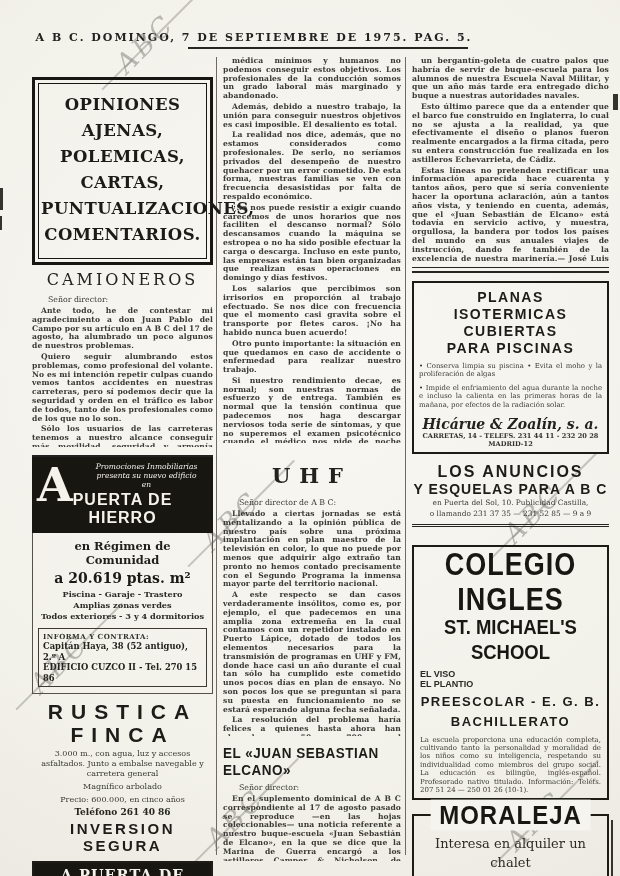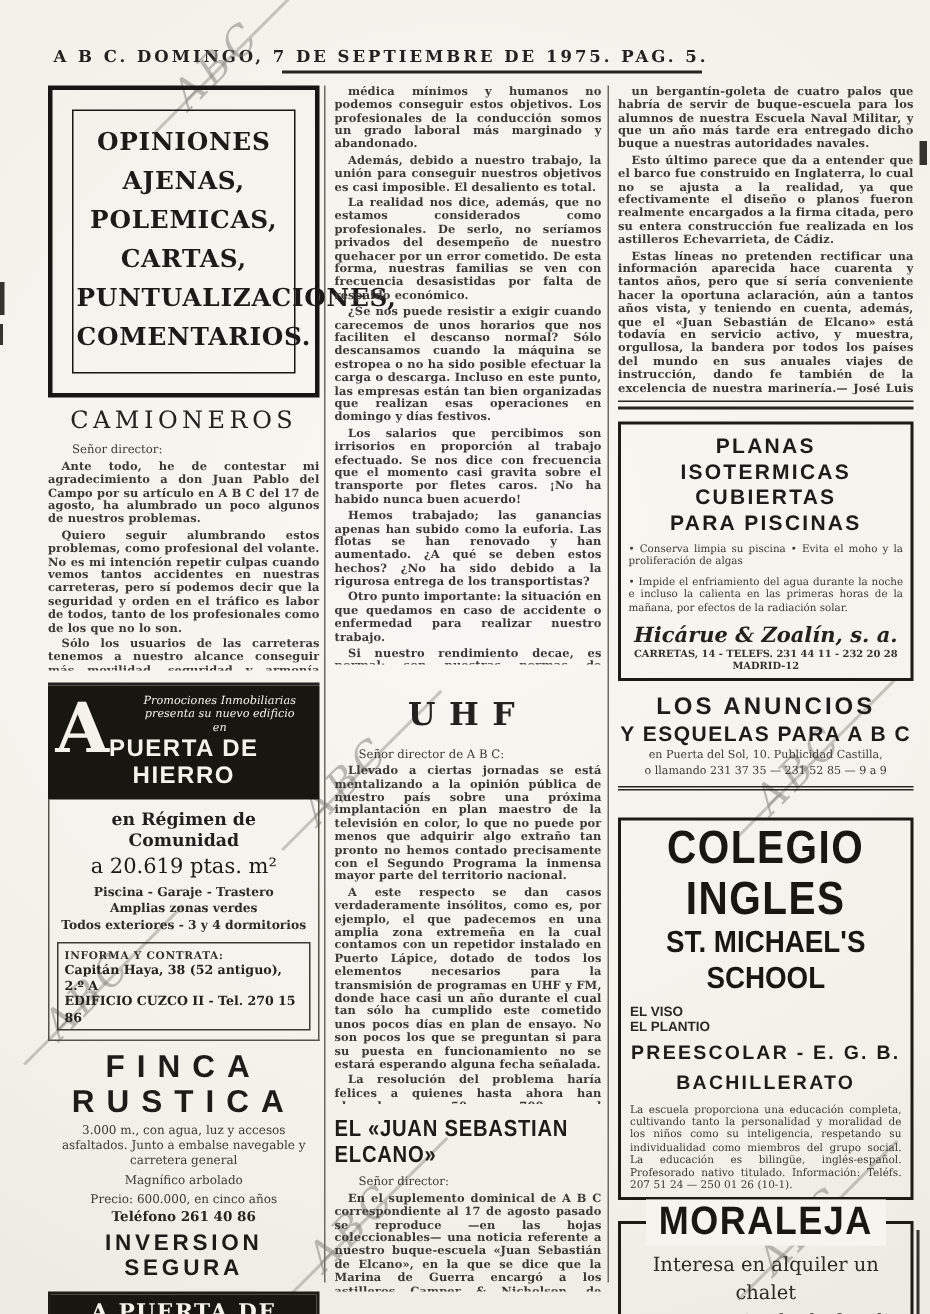--- a/index.html
+++ b/index.html
@@ -30,36 +30,36 @@
   .mk2{left:0; top:216px; width:2px; height:14px;}
   .mk3{right:2px; top:94px; width:5px; height:16px;}
   .mk4{right:7px; top:820px; width:2px; height:56px;}
   
   .col{position:absolute; top:57px;}
   .body-txt p{margin:0 0 2px 0; font-size:7.6px; line-height:8.8px; text-align:justify;
       text-indent:9px; color:#3a3935; letter-spacing:.1px;font-weight:bold;}
   .sal{font-size:7.8px; margin:0 0 3px 16px; color:#3a3935;}
   
   .left-col{left:32px; width:181px;}
-  .op-box{border:3px solid #171612; padding:13px; margin-bottom:4px;}
+  .op-box{border:3px solid #171612; padding:3px; margin-bottom:4px;margin-top:20px;}
   .op-box-in{border:1px solid #171612; padding:8px 2px 10px 2px; text-align:center;}
   .op-line{font-size:16.5px; font-weight:bold; line-height:26px; color:#1c1b17; letter-spacing:.5px;}
   .cam-title{text-align:center; font-size:16px; letter-spacing:3px; color:#23221e; margin:5px 0 6px 0;}
   .cam-text{height:152px; overflow:hidden;}
   
   .ad-puerta{border-top:2px solid #222; margin-top:8px;}
   .ap-banner{position:relative; background:#171611; color:#f4f2ea; padding:5px 4px 6px 4px; min-height:56px;}
   .ap-letter{position:absolute; left:5px; top:3px; font-size:46px; font-weight:bold; line-height:50px;}
   .ap-intro{margin-left:48px; text-align:center; font-style:italic; font-size:7.5px; line-height:9px;}
   .ap-name{text-align:center; font-family:"Liberation Sans",sans-serif; font-weight:bold;
       font-size:16px; letter-spacing:1px; margin-top:2px;}
   .ap-body{border-left:1px solid #55524a; border-right:1px solid #55524a; border-bottom:1px solid #55524a;
       padding:6px 3px 4px 3px; text-align:center;}
   .ap-line1{font-size:11.5px; font-weight:bold; color:#201f1b;}
-  .ap-price{font-size:14px; font-weight:normal; margin:3px 0; color:#1b1a16;}
+  .ap-price{font-size:14px; font-weight:bold; margin:3px 0; color:#1b1a16;}
   .ap-feat{font-size:8.2px; font-weight:bold; line-height:11px; color:#2c2b26;}
   .ap-contact{border:1px solid #3c3a33; margin:6px 2px 2px 2px; padding:3px 4px; text-align:left;}
   .ap-contact-label{font-size:7px; font-weight:bold; letter-spacing:.5px; color:#33322c;}
   .ap-contact-l{font-size:8.4px; font-weight:bold; line-height:10.5px; color:#23221d;}
   
   .ad-finca{text-align:center; margin-top:6px;}
   .finca-t{font-family:"Liberation Sans",sans-serif; font-weight:bold; font-size:21px;
       letter-spacing:8px; line-height:23px; color:#1d1c18;}
   .finca-body{font-size:8px; line-height:10px; color:#3a3935; margin-top:3px;}
   .finca-phone{font-size:9px; font-weight:bold; margin-top:2px; color:#26251f;}
@@ -168,22 +168,22 @@
         <div class="ap-feat">Todos exteriores - 3 y 4 dormitorios</div>
         <div class="ap-contact">
           <div class="ap-contact-label">INFORMA Y CONTRATA:</div>
           <div class="ap-contact-l">Capitán Haya, 38 (52 antiguo), 2.º A</div>
           <div class="ap-contact-l">EDIFICIO CUZCO II - Tel. 270 15 86</div>
         </div>
       </div>
     </div>
 
     <div class="ad-finca">
+      <div class="finca-t">RUSTICA</div>
       <div class="finca-t">FINCA</div>
-      <div class="finca-t">RUSTICA</div>
       <div class="finca-body">3.000 m., con agua, luz y accesos asfaltados. Junto a embalse navegable y carretera general</div>
       <div class="finca-body">Magnífico arbolado</div>
       <div class="finca-body">Precio: 600.000, en cinco años</div>
       <div class="finca-phone">Teléfono 261 40 86</div>
       <div class="finca-footer">INVERSION SEGURA</div>
     </div>
 
     <div class="ad-alq">
       <div class="alq-banner">A PUERTA DE HIERRO</div>
 
@@ -191,21 +191,20 @@
   </div>
 
   <div class="col mid-col">
 
     <div class="mid-text1 body-txt">
       <p>médica mínimos y humanos no podemos conseguir estos objetivos. Los profesionales de la conducción somos un grado laboral más marginado y abandonado.</p>
       <p>Además, debido a nuestro trabajo, la unión para conseguir nuestros objetivos es casi imposible. El desaliento es total.</p>
       <p>La realidad nos dice, además, que no estamos considerados como profesionales. De serlo, no seríamos privados del desempeño de nuestro quehacer por un error cometido. De esta forma, nuestras familias se ven con frecuencia desasistidas por falta de respaldo económico.</p>
       <p>¿Se nos puede resistir a exigir cuando carecemos de unos horarios que nos faciliten el descanso normal? Sólo descansamos cuando la máquina se estropea o no ha sido posible efectuar la carga o descarga. Incluso en este punto, las empresas están tan bien organizadas que realizan esas operaciones en domingo y días festivos.</p>
       <p>Los salarios que percibimos son irrisorios en proporción al trabajo efectuado. Se nos dice con frecuencia que el momento casi gravita sobre el transporte por fletes caros. ¡No ha habido nunca buen acuerdo!</p>
-      <p>Hemos trabajado; las ganancias apenas han subido como la euforia. Las flotas se han renovado y han aumentado. ¿A qué se deben estos hechos? ¿No ha sido debido a la rigurosa entrega de los transportistas?</p>
       <p>Otro punto importante: la situación en que quedamos en caso de accidente o enfermedad para realizar nuestro trabajo.</p>
       <p>Si nuestro rendimiento decae, es normal; son nuestras normas de esfuerzo y de entrega. También es normal que la tensión continua que padecemos nos haga descargar nerviosos toda serie de síntomas, y que no superemos el examen psicotécnico cuando el médico nos pide de noche haber realizado muchos viajes.</p>
 
     </div>
 
     <div class="uhf-title">UHF</div>
     <div class="uhf-text body-txt">
       <div class="sal">Señor director de A B C:</div>
       <p>Llevado a ciertas jornadas se está mentalizando a la opinión pública de nuestro país sobre una próxima implantación en plan maestro de la televisión en color, lo que no puede por menos que adquirir algo extraño tan pronto no hemos contado precisamente con el Segundo Programa la inmensa mayor parte del territorio nacional.</p>
       <p>A este respecto se dan casos verdaderamente insólitos, como es, por ejemplo, el que padecemos en una amplia zona extremeña en la cual contamos con un repetidor instalado en Puerto Lápice, dotado de todos los elementos necesarios para la transmisión de programas en UHF y FM, donde hace casi un año durante el cual tan sólo ha cumplido este cometido unos pocos días en plan de ensayo. No son pocos los que se preguntan si para su puesta en funcionamiento no se estará esperando alguna fecha señalada.</p>

